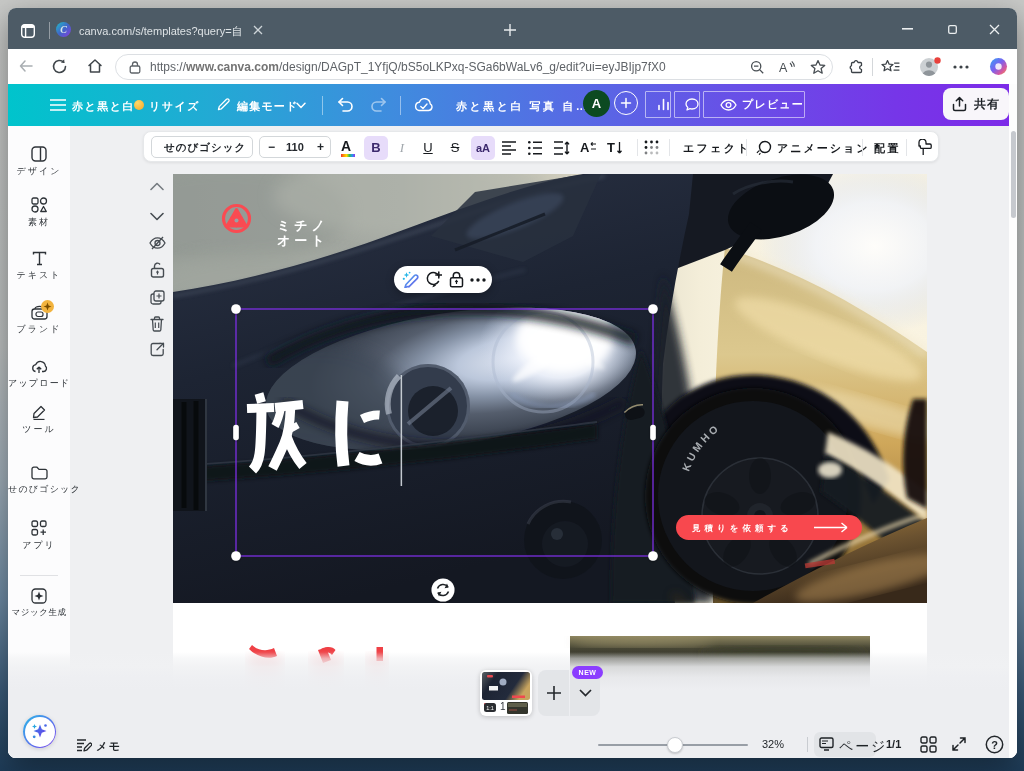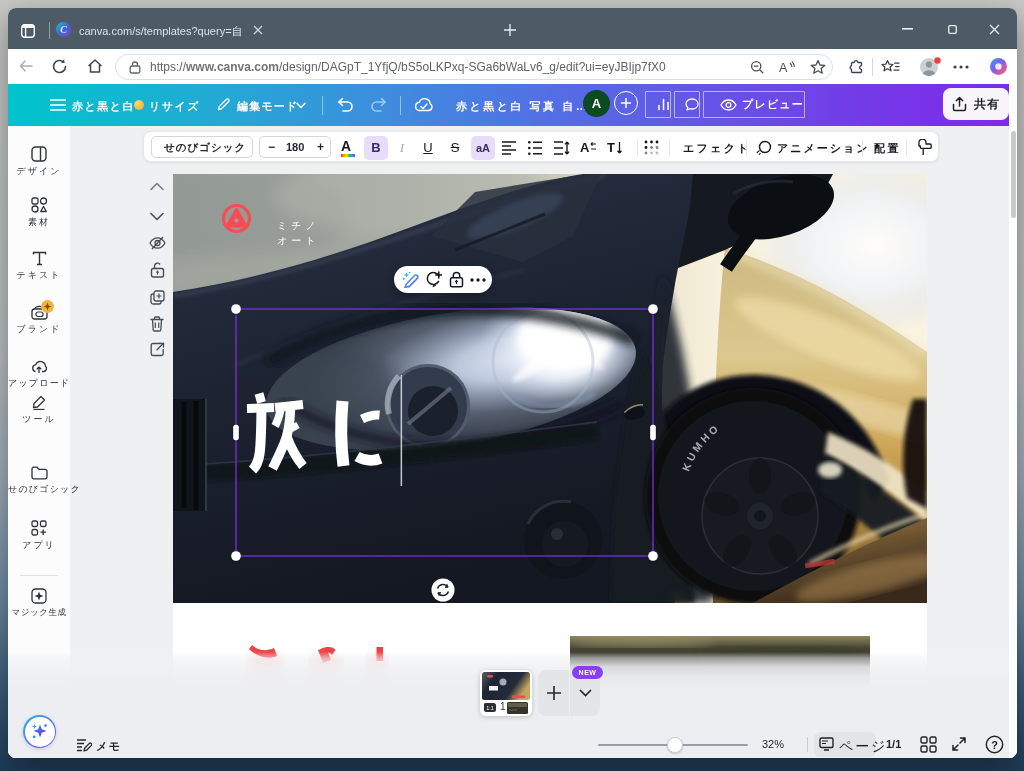--- a/index.html
+++ b/index.html
@@ -184,21 +184,21 @@
           <path d="M1.5 8.5 V13 A1.5 1.5 0 0 0 3 14.5 H12 A1.5 1.5 0 0 0 13.5 13 V8.5" stroke="#1c2025" stroke-width="1.5" fill="none" stroke-linecap="round"></path>
         </svg>
         <span class="jp" style="font-size:12px;font-weight:bold;color:#1c2025;letter-spacing:1px">共有</span>
       </div>
   </div>
   <div id="editor">
     <div id="ftb" class="abs" style="left:135px;top:5px;width:796px;height:31px;background:#fff;border:1px solid #e6e8ea;border-radius:8px;box-shadow:0 1px 3px rgba(0,0,0,.08)">
       <div class="abs" style="left:7px;top:4px;width:102px;height:22px;border:1px solid #d3d7da;border-radius:5px;font-size:10.5px;font-weight:bold;color:#23272c;line-height:21px;padding-left:12px;letter-spacing:1px;overflow:hidden;white-space:nowrap">せのびゴシック</div>
       <div class="abs" style="left:115px;top:4px;width:72px;height:22px;border:1px solid #d3d7da;border-radius:5px;font-size:12px;color:#23272c">
           <span class="abs" style="left:8px;top:3px;font-weight:bold">−</span>
-          <span class="abs" style="left:26px;top:4px;font-size:11px;font-weight:bold">180</span>
+          <span class="abs" style="left:26px;top:4px;font-size:11px;font-weight:bold">110</span>
           <span class="abs" style="left:57px;top:3px;font-weight:bold">+</span>
         </div>
       <div class="abs" style="left:197px;top:5px;width:15px;height:21px"><span style="font-size:14px;font-weight:bold;color:#16191d">A</span><div style="position:absolute;left:0;top:16.5px;width:14px;height:3px;background:linear-gradient(90deg,#e33,#f90,#fd0,#3b5,#29e,#93e)"></div></div>
       <div class="abs" style="left:220px;top:3.5px;width:24px;height:24px;background:#e7dcfa;border-radius:5px;text-align:center;font-size:13px;font-weight:bold;color:#3d2a6e;line-height:24px">B</div>
       <div class="abs" style="left:249px;top:3.5px;width:18px;height:24px;text-align:center;font-size:13px;font-style:italic;color:#a2a8ad;line-height:24px;font-family:'Liberation Serif',serif">I</div>
       <div class="abs" style="left:274px;top:3.5px;width:20px;height:24px;text-align:center;font-size:13px;color:#16191d;line-height:24px;text-decoration:underline">U</div>
       <div class="abs" style="left:301px;top:3.5px;width:20px;height:24px;text-align:center;font-size:13px;color:#16191d;line-height:24px;text-decoration:line-through">S</div>
       <div class="abs" style="left:327px;top:3.5px;width:24px;height:24px;background:#e7dcfa;border-radius:5px;text-align:center;font-size:11px;font-weight:bold;color:#3d2a6e;line-height:24px">aA</div>
       <svg class="abs" style="left:358px;top:8.5px" width="15" height="14" viewBox="0 0 15 14">
           <path d="M0 1 H14 M0 5 H9 M0 9 H14 M0 13 H9" stroke="#16191d" stroke-width="1.5"></path>
@@ -272,21 +272,21 @@
           </svg><span class="jp" style="letter-spacing:2px">ブランド</span>
         <div style="position:absolute;left:33px;top:-4px;width:13px;height:13px;border-radius:50%;background:#f2b33e">
             <svg width="13" height="13" viewBox="0 0 13 13">
               <path d="M6.5 2.5 L7.6 5.4 L10.5 6.5 L7.6 7.6 L6.5 10.5 L5.4 7.6 L2.5 6.5 L5.4 5.4 Z" fill="#7a4d00"></path>
             </svg>
           </div></div>
       <div class="sbi" style="top:233px"><svg width="17" height="15" viewBox="0 0 17 15">
             <path d="M4.5 12.5 A3.5 3.5 0 0 1 4.8 5.6 A5 5 0 0 1 14.4 6.9 A3.2 3.2 0 0 1 12.8 12.5 H11" fill="none" stroke="#2e3338" stroke-width="1.3" stroke-linejoin="round"></path>
             <path d="M8 14 V8 M8 8 L5.8 10.2 M8 8 L10.2 10.2" stroke="#2e3338" stroke-width="1.3" fill="none"></path>
           </svg><span class="jp" style="letter-spacing:1.2px">アップロード</span></div>
-      <div class="sbi" style="top:268px"><svg width="16" height="16" viewBox="0 0 16 16">
+      <div class="sbi" style="top:278px"><svg width="16" height="16" viewBox="0 0 16 16">
             <path d="M10 2.5 L13.5 6 L6.5 13 L2.5 13.5 L3 9.5 Z" fill="none" stroke="#2e3338" stroke-width="1.3" stroke-linejoin="round"></path>
             <path d="M2.5 15.5 H13.5" stroke="#2e3338" stroke-width="1.3"></path>
           </svg><span class="jp" style="letter-spacing:2px">ツール</span></div>
       <div class="sbi" style="top:340px"><svg width="17" height="14" viewBox="0 0 17 14">
             <path d="M1 3 A1.8 1.8 0 0 1 2.8 1.2 H6 L8 3.4 H14.2 A1.8 1.8 0 0 1 16 5.2 V11 A1.8 1.8 0 0 1 14.2 12.8 H2.8 A1.8 1.8 0 0 1 1 11 Z" fill="none" stroke="#2e3338" stroke-width="1.3" stroke-linejoin="round"></path>
           </svg><span class="jp" style="letter-spacing:1.2px">せのびゴシック</span></div>
       <div class="sbi" style="top:394px"><svg width="16" height="16" viewBox="0 0 16 16">
             <rect x="1" y="1" width="5.5" height="5.5" rx="1.5" fill="none" stroke="#2e3338" stroke-width="1.3"></rect>
             <rect x="9.5" y="1" width="5.5" height="5.5" rx="1.5" fill="none" stroke="#2e3338" stroke-width="1.3"></rect>
             <rect x="1" y="9.5" width="5.5" height="5.5" rx="1.5" fill="none" stroke="#2e3338" stroke-width="1.3"></rect>
@@ -512,21 +512,21 @@
             <rect x="60.2" y="250.7" width="5.6" height="15.6" rx="2.8"></rect>
             <rect x="477.2" y="250.7" width="5.6" height="15.6" rx="2.8"></rect>
           </g>
       <g filter="url(#ds)">
             <circle cx="270" cy="416" r="11.5" fill="#fff"></circle>
           </g>
       <path d="M264.5,414.5 A6 6 0 0 1 275,413 M275.5,417.5 A6 6 0 0 1 265,419" fill="none" stroke="#1e2226" stroke-width="1.5"></path>
       <path d="M274,409.5 L275.6,413.4 L271.6,414.2 Z M266,422.5 L264.4,418.6 L268.4,417.8 Z" fill="#1e2226"></path>
     </svg>
     
-    <div class="abs jp" style="left:104px;top:45px;font-size:10px;font-weight:normal;color:#fff;letter-spacing:4px;line-height:14.5px">ミチノ<br>オート</div>
+    <div class="abs jp" style="left:104px;top:45px;font-size:13px;font-weight:bold;color:#fff;letter-spacing:4px;line-height:14.5px">ミチノ<br>オート</div>
     
     <div class="abs" style="left:221px;top:92px;width:98px;height:27px;background:#fff;border-radius:13.5px;box-shadow:0 2px 8px rgba(0,0,0,.28)">
       <svg class="abs" style="left:8px;top:5px" width="18" height="17" viewBox="0 0 18 17">
             <defs>
               <linearGradient id="mp" x1="0" y1="0" x2="1" y2="1">
                 <stop offset="0" stop-color="#4bb3f0"></stop>
                 <stop offset="1" stop-color="#6a52e8"></stop>
               </linearGradient>
             </defs>
             <path d="M6,15.5 L3,16.5 L4,13.5 L12.5,4.5 A1.8 1.8 0 0 1 15.2 4.7 A1.8 1.8 0 0 1 15.3 7.3 L6.8,15.8 Z" fill="none" stroke="url(#mp)" stroke-width="1.7" stroke-linejoin="round"></path>
@@ -544,20 +544,26 @@
             <path d="M4.3,6.8 V4.6 A3.2 3.2 0 0 1 10.7,4.6 V6.8" fill="none" stroke="#16191d" stroke-width="1.5"></path>
             <path d="M7.5,10 V13 M6.3,11 L7.5,9.4 L8.7,11" stroke="#16191d" stroke-width="1.2" fill="none"></path>
           </svg>
       <svg class="abs" style="left:76px;top:11.5px" width="16" height="4" viewBox="0 0 16 4">
             <circle cx="2" cy="2" r="1.7" fill="#16191d"></circle>
             <circle cx="8" cy="2" r="1.7" fill="#16191d"></circle>
             <circle cx="14" cy="2" r="1.7" fill="#16191d"></circle>
           </svg>
     </div>
     
+    <div class="abs" style="left:503px;top:341px;width:186px;height:25px;background:#f8484e;border-radius:12.5px">
+      <span class="abs jp" style="left:16px;top:8px;font-size:8.5px;font-weight:bold;color:#fff;letter-spacing:4px">見積りを依頼する</span>
+      <svg class="abs" style="left:138px;top:7px" width="36" height="11" viewBox="0 0 36 11">
+            <path d="M0,5.5 H33 M33,5.5 L27.5,1 M33,5.5 L27.5,10" stroke="#fff" stroke-width="1.4" fill="none"></path>
+          </svg>
+    </div>
     </div>
     <div id="page2">
       <svg width="754" height="162" viewBox="0 0 754 162">
         <rect width="754" height="162" fill="#ffffff"></rect>
         <g fill="#ef4146">
             <path d="M76,46 C84,54 96,57 104,53 L101,45 C93,49 84,47 79,42 Z"></path>
             <path d="M145,47 L153,44.5 L158,57 L150,60 Z"></path>
             <path d="M148,46 C154,43 160,43.5 162.5,47 L159,52 C156,48.5 151,48.5 148.5,50 Z"></path>
             <rect x="203.5" y="44" width="6.5" height="14"></rect>
           </g>

